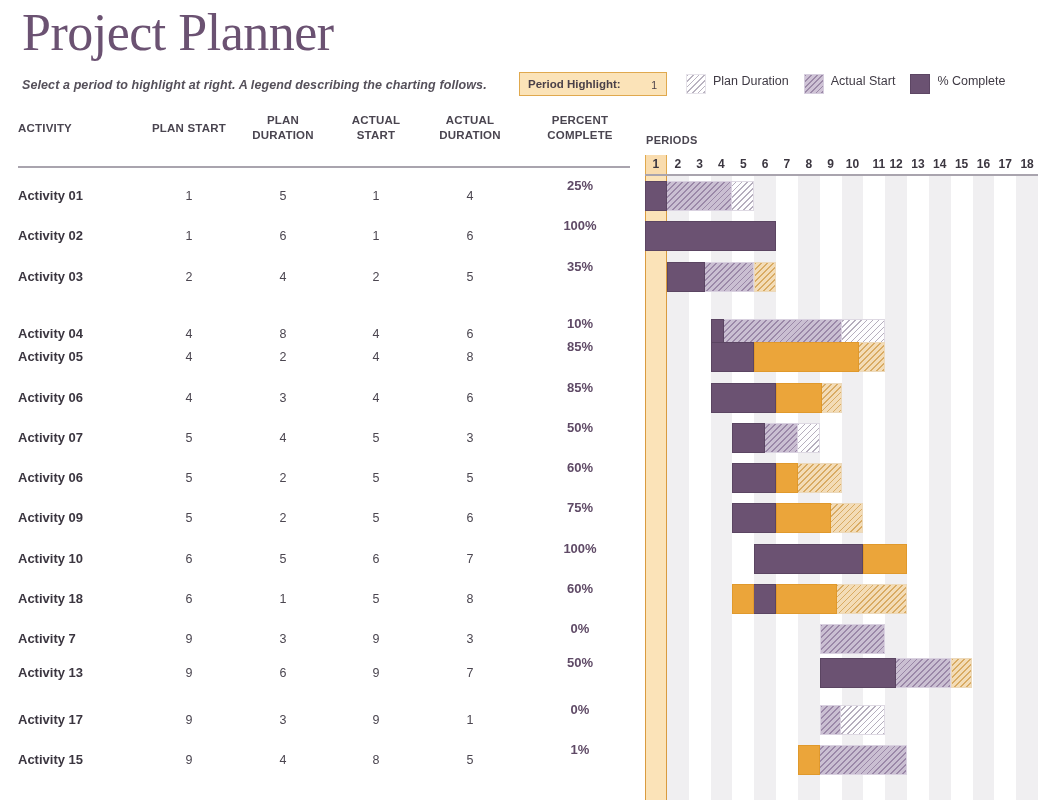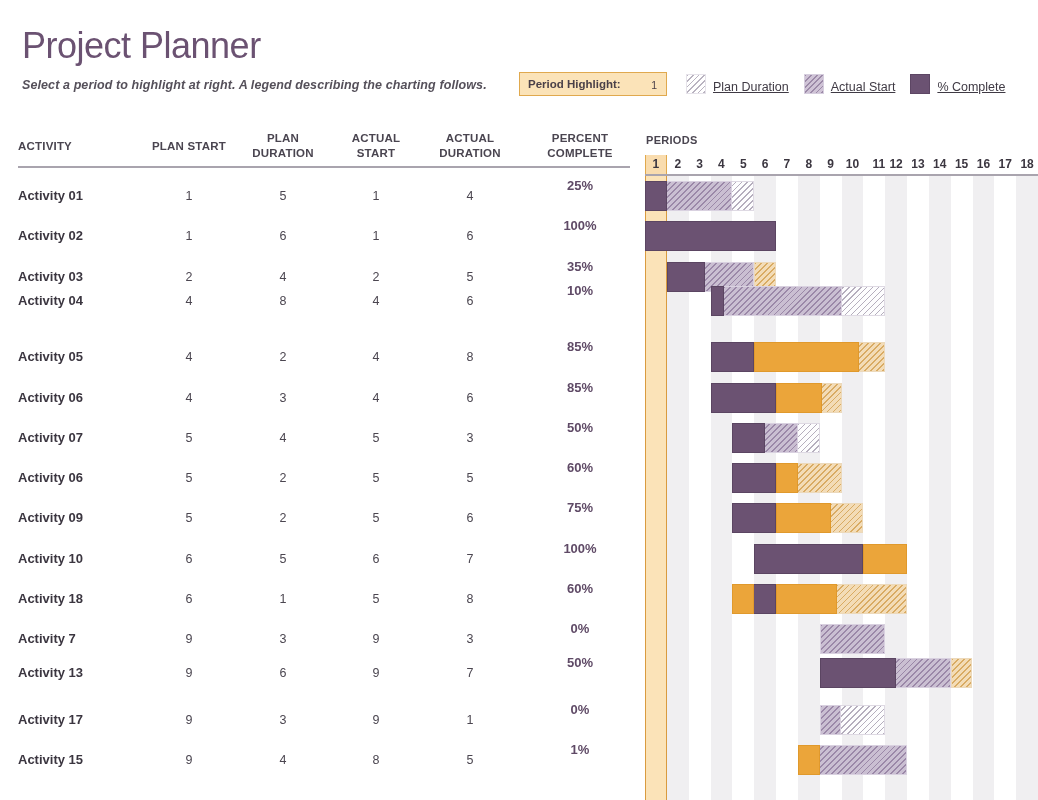--- a/index.html
+++ b/index.html
@@ -8,23 +8,23 @@
     width:1038px;height:800px;overflow:hidden;
     background:#ffffff;
     font-family:"Liberation Sans", sans-serif;
     color:#3f3a44;
     -webkit-font-smoothing:antialiased;
   }
   #root{position:relative;width:1038px;height:800px;}
 
   
   .title{
-    position:absolute;left:22px;top:15px;
-    font-size:36px;line-height:62px;font-weight:400;
-    color:#6b5272;letter-spacing:-0.5px;
+    position:absolute;left:22px;top:2px;
+    font-size:52px;line-height:62px;font-weight:400;
+    color:#6b5272;letter-spacing:-0.5px;font-family:Liberation Serif, serif;
   }
   .subtitle{
     position:absolute;left:22px;top:78px;
     font-size:12.5px;font-style:italic;font-weight:bold;
     color:#55505a;letter-spacing:0.1px;
   }
 
   
   .ph-box{
     position:absolute;left:519px;top:72px;width:148px;height:24px;
@@ -39,37 +39,37 @@
     position:absolute;right:9px;top:6px;
     font-size:10.5px;color:#4a4048;
   }
 
   
   .legend{
     position:absolute;left:686px;top:74px;
     display:flex;align-items:center;gap:0px;
     font-size:12.5px;color:#3f3a44;
   }
-  .lg-item{display:flex;align-items:flex-end;margin-right:15px;text-decoration:underline;}
+  .lg-item{display:flex;align-items:flex-start;margin-right:15px;}
   .lg-sw{width:20px;height:20px;margin-right:7px;box-sizing:border-box;}
   .sw-plan{
     background:#ffffff;
     background-image:repeating-linear-gradient(135deg,#b9b3c0 0 1px,transparent 1px 4px);
     border:1px solid #e6e3ea;
   }
   .sw-actual{
     background:#cfc3d6;
     background-image:repeating-linear-gradient(135deg,#9c8aa8 0 1.2px,transparent 1.2px 4px);
     border:1px solid #d6cede;
   }
   .sw-complete{background:#6b5272;border:1px solid #5d4664;}
   .lg-txt{white-space:nowrap;}
 
   
-  .thead{position:absolute;left:0;top:125px;width:640px;height:42px;}
+  .thead{position:absolute;left:0;top:107px;width:640px;height:42px;}
   .th{
     position:absolute;text-align:center;
     font-size:11.5px;font-weight:bold;color:#4a4550;
     letter-spacing:0.2px;line-height:15px;
   }
   .th-activity{left:18px;top:14px;text-align:left;width:120px;}
   .th-planstart{left:135px;top:14px;width:108px;}
   .th-plandur{left:235px;top:6px;width:96px;}
   .th-actstart{left:330px;top:6px;width:92px;}
   .th-actdur{left:420px;top:6px;width:100px;}
@@ -277,21 +277,21 @@
         <div class="cell c-as">2</div>
         <div class="cell c-ad">5</div>
         <div class="cell c-pc">35%</div>
         <div class="band">
           <div class="bar b-plan" style="left: 21.8333px; width: 87.3333px;"></div>
           <div class="bar b-actual" style="left: 21.8333px; width: 87.3333px;"></div>
           <div class="bar b-overplan" style="left: 109.167px; width: 21.8333px;"></div>
           <div class="bar b-complete" style="left: 21.8333px; width: 38.2083px;"></div>
         </div>
       </div>
-      <div class="row" style="top: 105px;">
+      <div class="row" style="top: 138px;">
         <div class="cell c-act">Activity 04</div>
         <div class="cell c-ps">4</div>
         <div class="cell c-pd">8</div>
         <div class="cell c-as">4</div>
         <div class="cell c-ad">6</div>
         <div class="cell c-pc">10%</div>
         <div class="band">
           <div class="bar b-plan" style="left: 65.5px; width: 174.667px;"></div>
           <div class="bar b-actual" style="left: 65.5px; width: 131px;"></div>
           <div class="bar b-complete" style="left: 65.5px; width: 13.1px;"></div>

